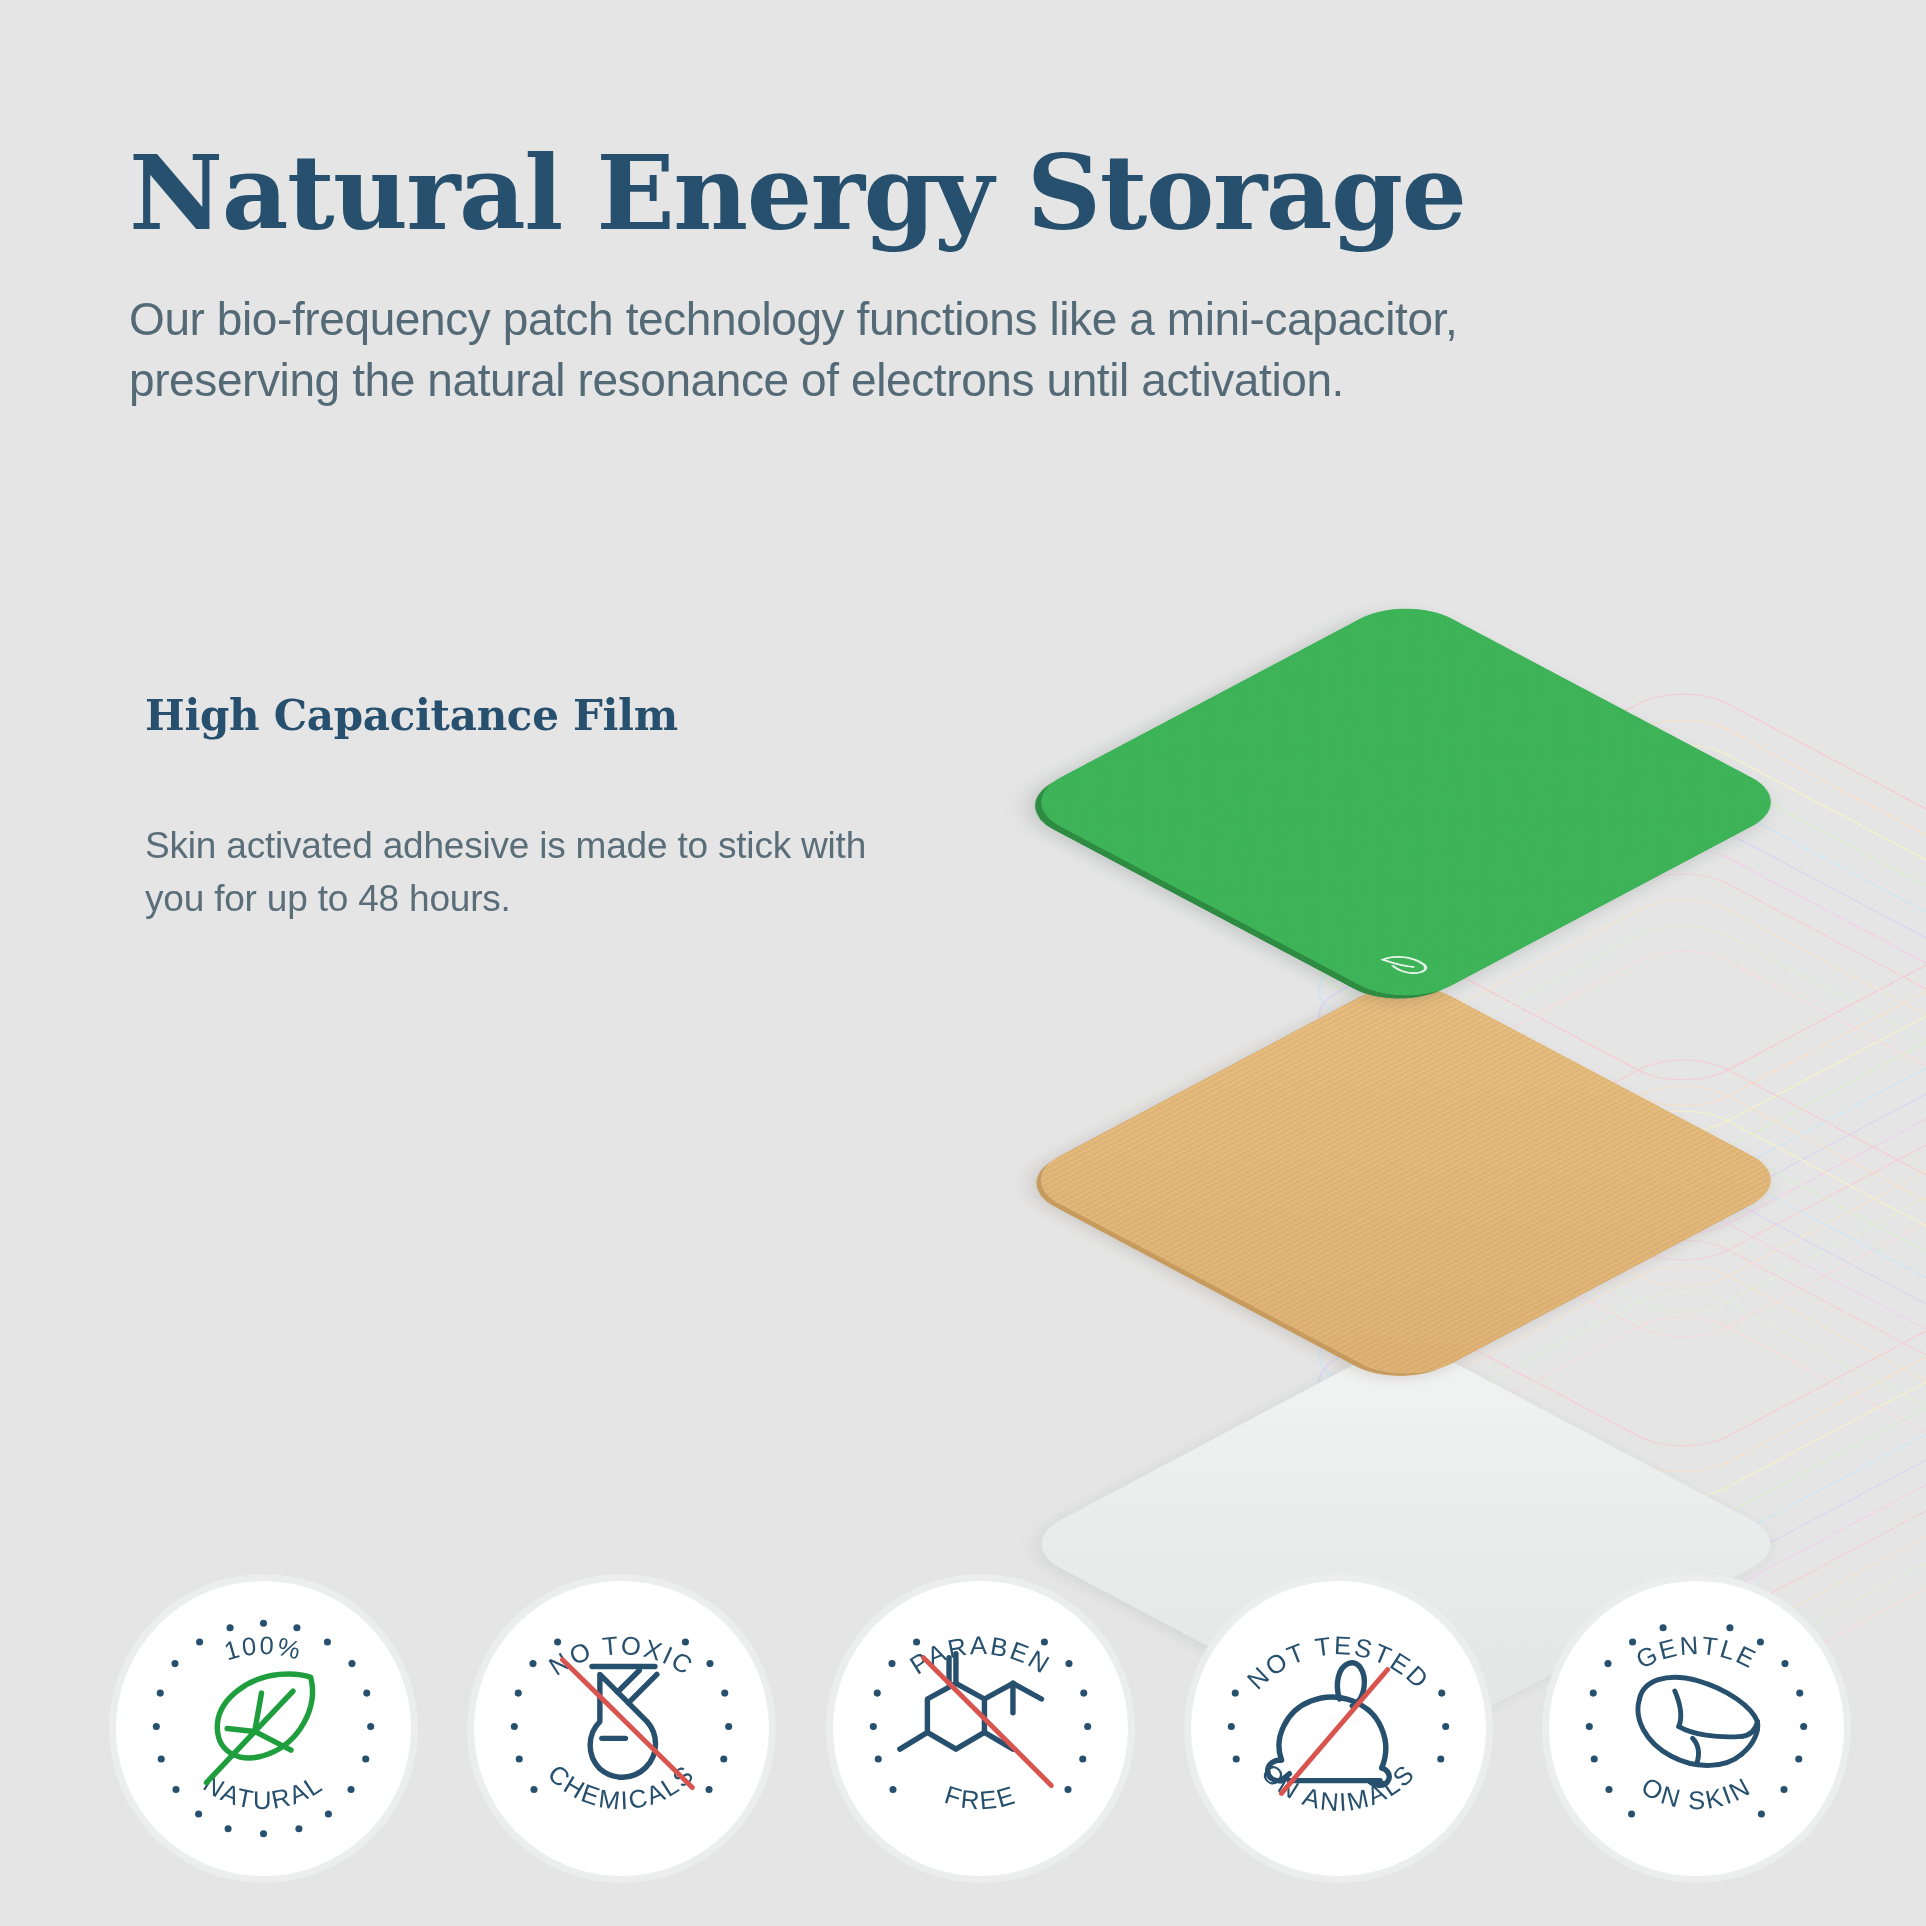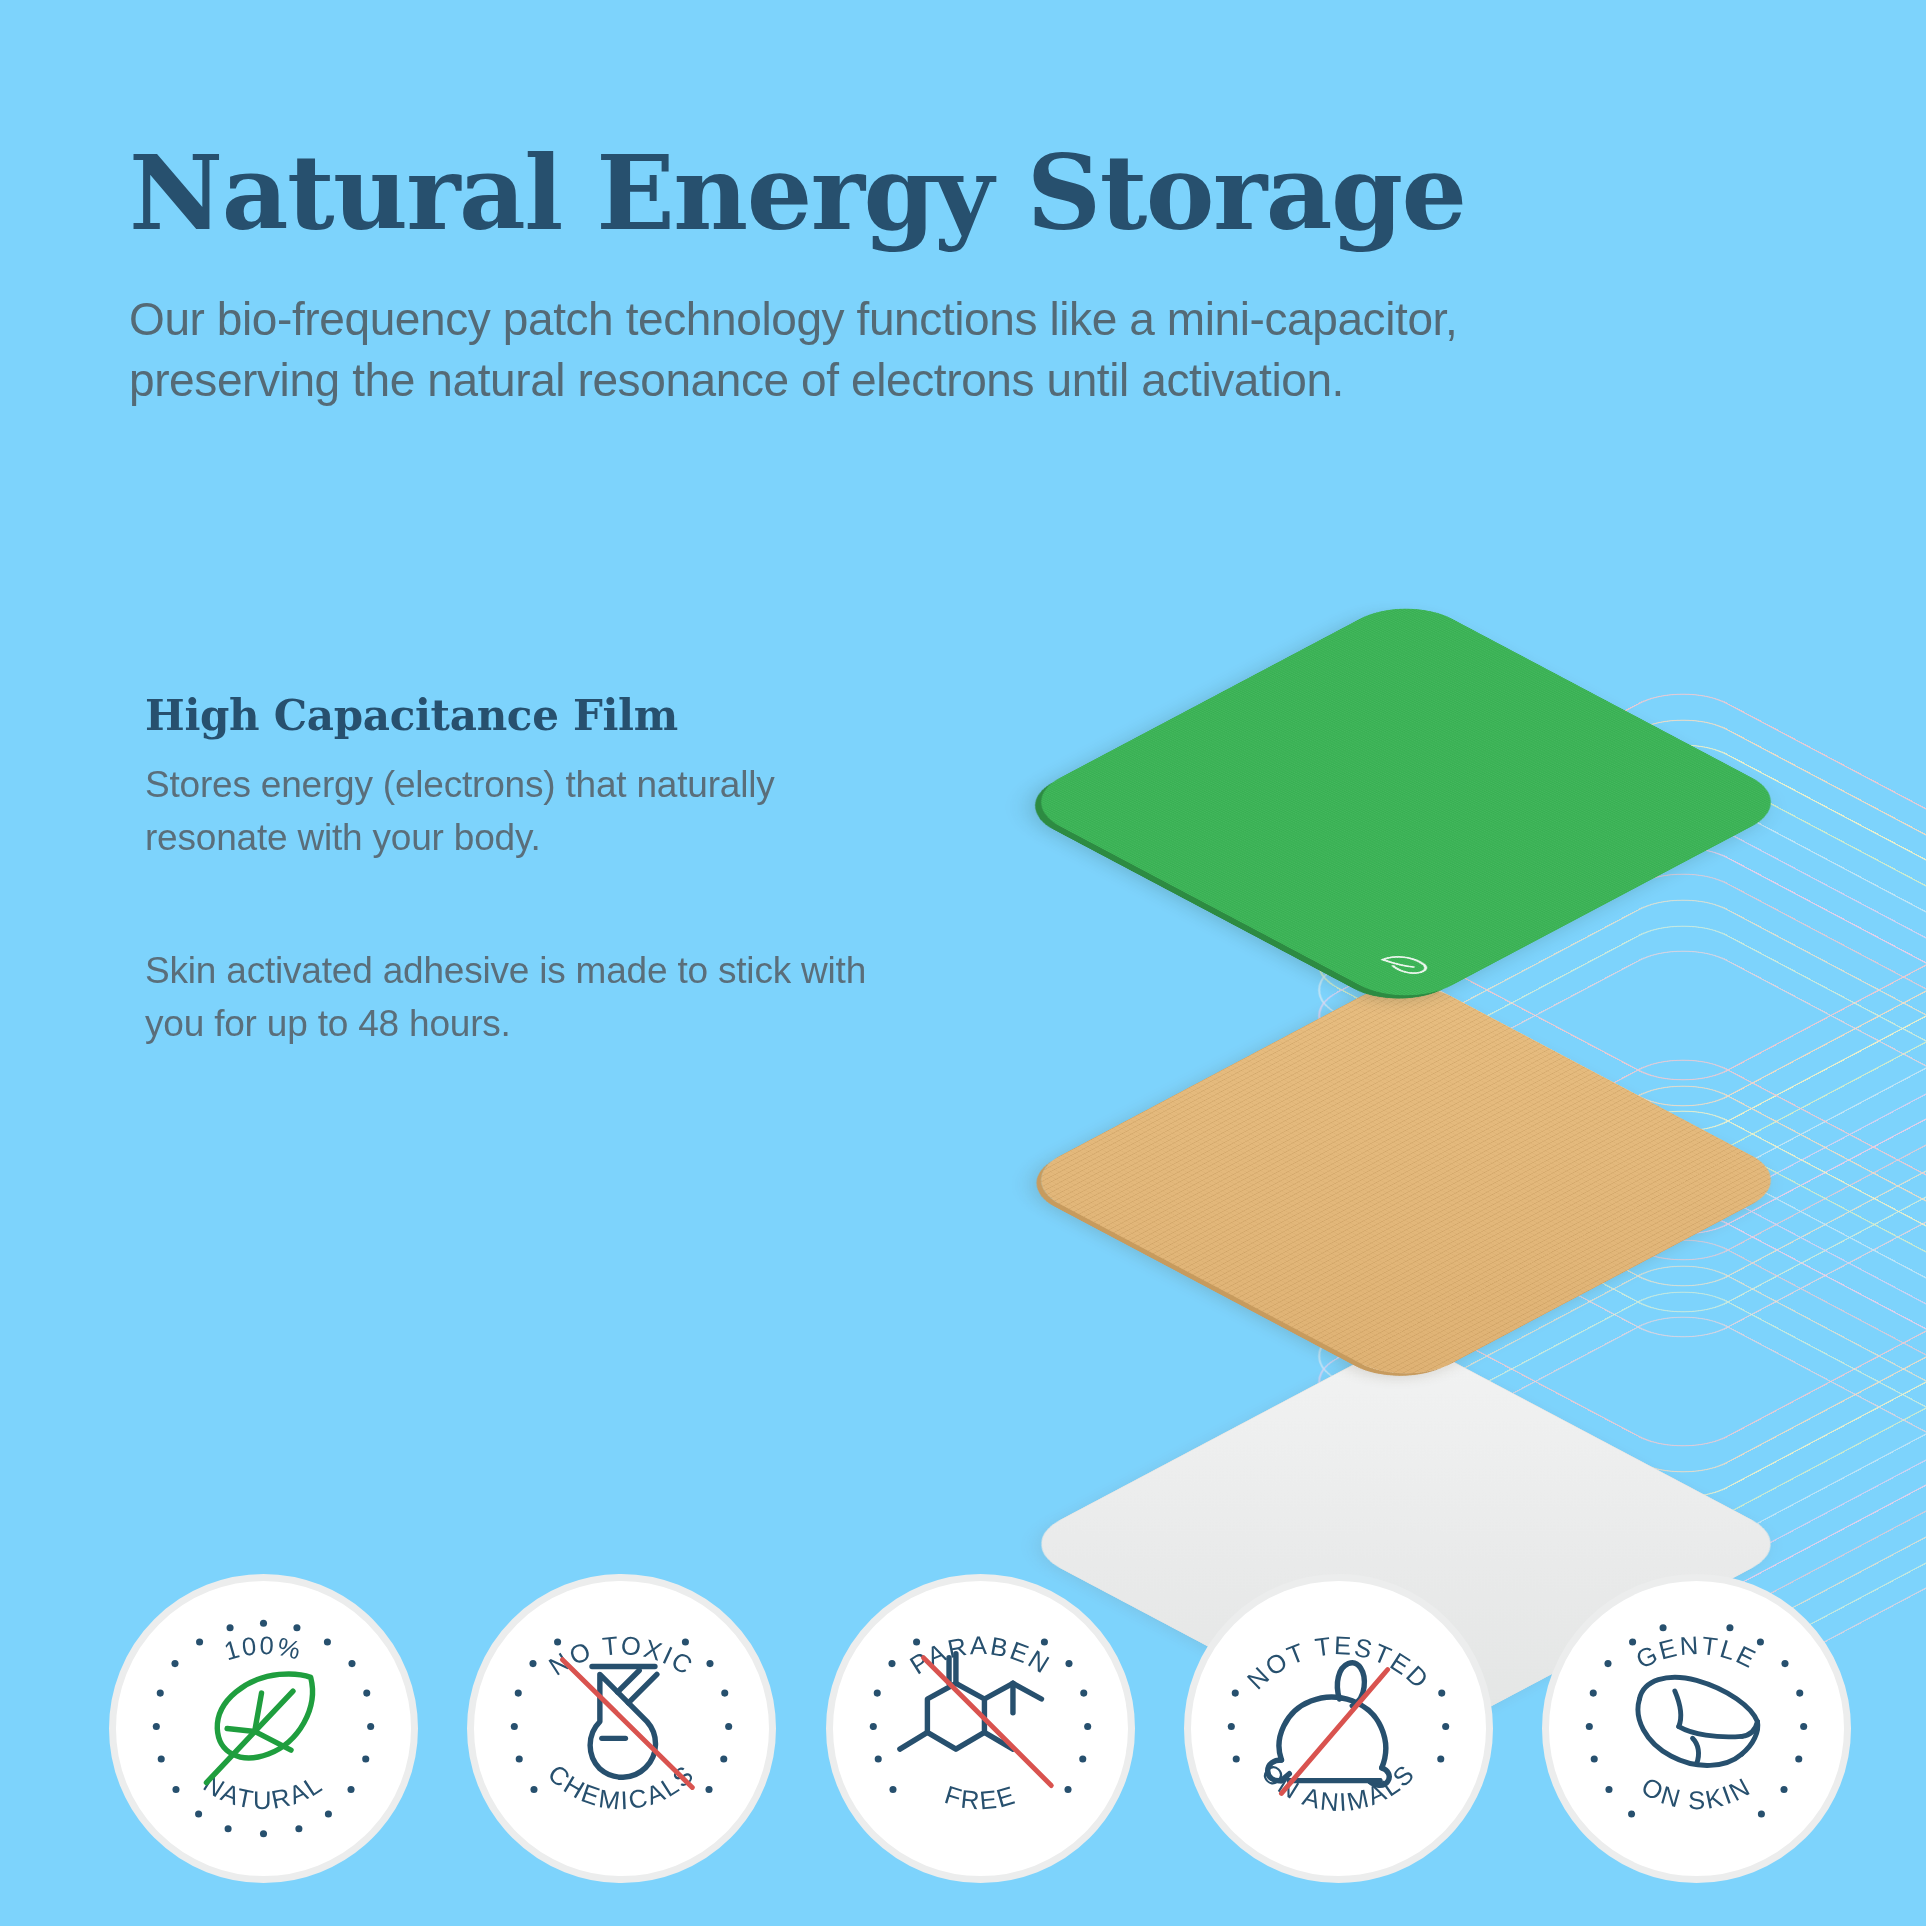--- a/index.html
+++ b/index.html
@@ -7,21 +7,21 @@
   html, body {
     margin: 0; padding: 0;
     width: 1927px; height: 1927px;
     background: #ffffff;
     font-family: "Liberation Sans", sans-serif;
     -webkit-font-smoothing: antialiased;
   }
   #page {
     position: relative;
     width: 1927px; height: 1927px;
-    background: #7dd3fc;
+    background: #e5e5e5;
     overflow: hidden;
   }
 
   
   #header { position: absolute; left: 129px; top: 139px; width: 1564px; }
   #page-title {
     font-family: "DejaVu Serif", "Liberation Serif", serif;
     font-weight: 700;
     font-size: 103px;
     line-height: 1.05;
@@ -174,21 +174,20 @@
 
   <div id="header">
     <h1 id="page-title">Natural Energy Storage</h1>
     <p id="page-subtitle">Our bio-frequency patch technology functions like a mini-capacitor, preserving the natural resonance of electrons until activation.</p>
   </div>
 
   <div id="layer-list">
 
     <div class="layer-item">
       <h2 class="layer-title">High Capacitance Film</h2>
-      <p class="layer-desc">Stores energy (electrons) that naturally resonate with your body.</p>
     </div>
 
     <div class="layer-item">
     </div>
 
     <div class="layer-item">
       <p class="layer-desc">Skin activated adhesive is made to stick with you for up to 48 hours.</p>
     </div>
 
   </div>

